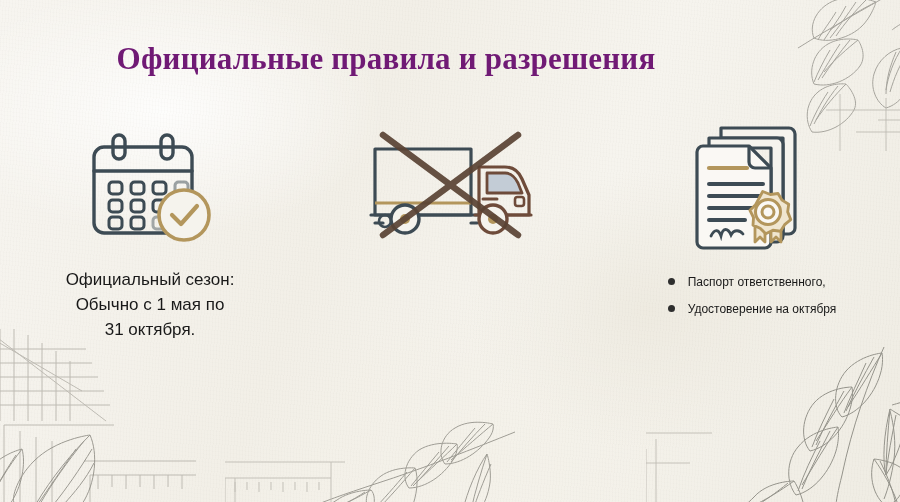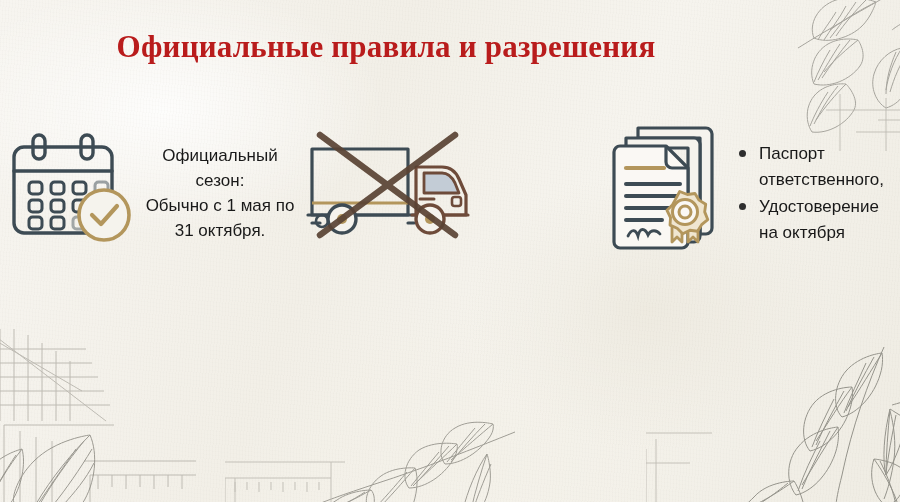--- a/index.html
+++ b/index.html
@@ -36,39 +36,40 @@
 
   .decor { position:absolute; pointer-events:none; }
   #decor-top-right { top:-14px; right:-10px; }
   #decor-bottom-right { bottom:-8px; right:-6px; }
   #decor-bottom-left { bottom:-6px; left:-14px; }
   #decor-bottom-center { bottom:-12px; left:225px; }
 
   
   #page-title {
     position:absolute;
-    top:29px; left:0; width:772px;
+    top:41px; left:0; width:772px;
     text-align:center;
     font-family:"Liberation Serif", serif;
     font-weight:bold;
     font-size:31px;
     letter-spacing:.2px;
-    color:#b91c1c;
+    color:#701a75;
   }
 
   
   #columns {
     position:absolute;
     top:118px; left:0; width:900px;
     display:flex;
     align-items:flex-start;
   }
   .column {
     flex:1 1 0;
     display:flex;
+    flex-direction:column;
     align-items:center;
   }
   .col-icon {
     height:135px;
     display:flex;
     align-items:center;
     justify-content:center;
   }
   .col-caption {
     margin-top:14px;
@@ -77,21 +78,21 @@
     line-height:25px;
     color:#191919;
     font-weight:500;
   }
 
   
   #column-documents .col-caption { margin-top:16px; }
   #permit-list {
     list-style:none;
     text-align:left;
-    font-size:17px;
+    font-size:12px;
     line-height:26px;
     color:#191919;
     padding-left:2px;
   }
   #permit-list li {
     position:relative;
     padding-left:22px;
     margin-bottom:1px;
   }
   #permit-list li::before {

